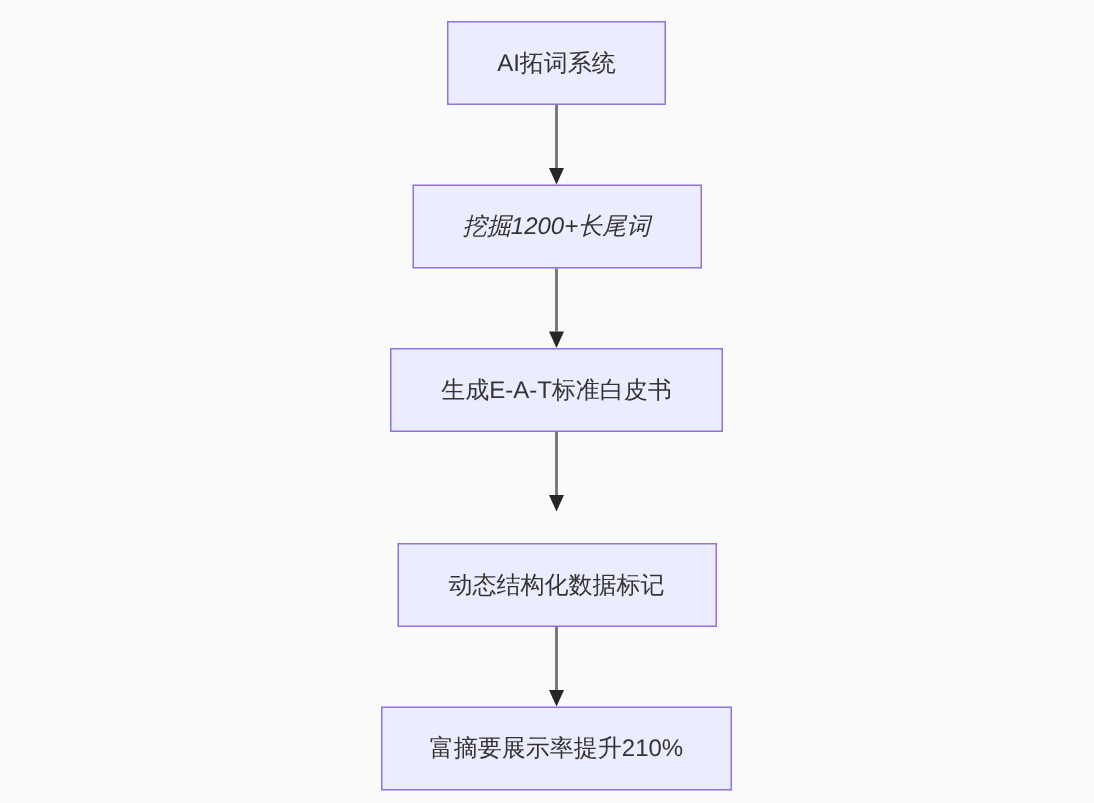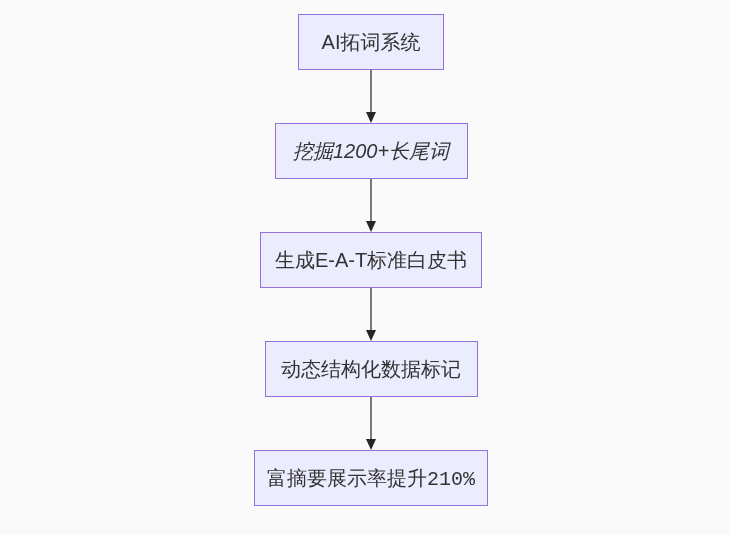--- a/index.html
+++ b/index.html
@@ -19,32 +19,32 @@
     transform: translateX(-50%);
     display: flex;
     flex-direction: column;
     align-items: center;
   }
   .node {
     height: 56px;
     background: var(--node-fill, #ECECFF);
     border: 1px solid var(--node-border, #9370DB);
     color: var(--node-text, #333333);
-    font-size: 20px;
+    font-size: 16px;
     display: flex;
     align-items: center;
     justify-content: center;
     text-align: center;
     flex-shrink: 0;
   }
   .n1 { width: 146px; }
   .n2 { width: 193px; font-style: italic; }
   .n3 { width: 222px; }
-  .n4 { width: 213px; }
-  .n5 { width: 234px; font-family: Liberation Mono, monospace; }
+  .n4 { width: 213px; margin-top: 21px; }
+  .n5 { width: 234px; }
   .arrow {
     height: 53px;
     width: 12px;
     display: flex;
     flex-direction: column;
     align-items: center;
     flex-shrink: 0;
   }
   .arrow .line {
     width: 2px;

